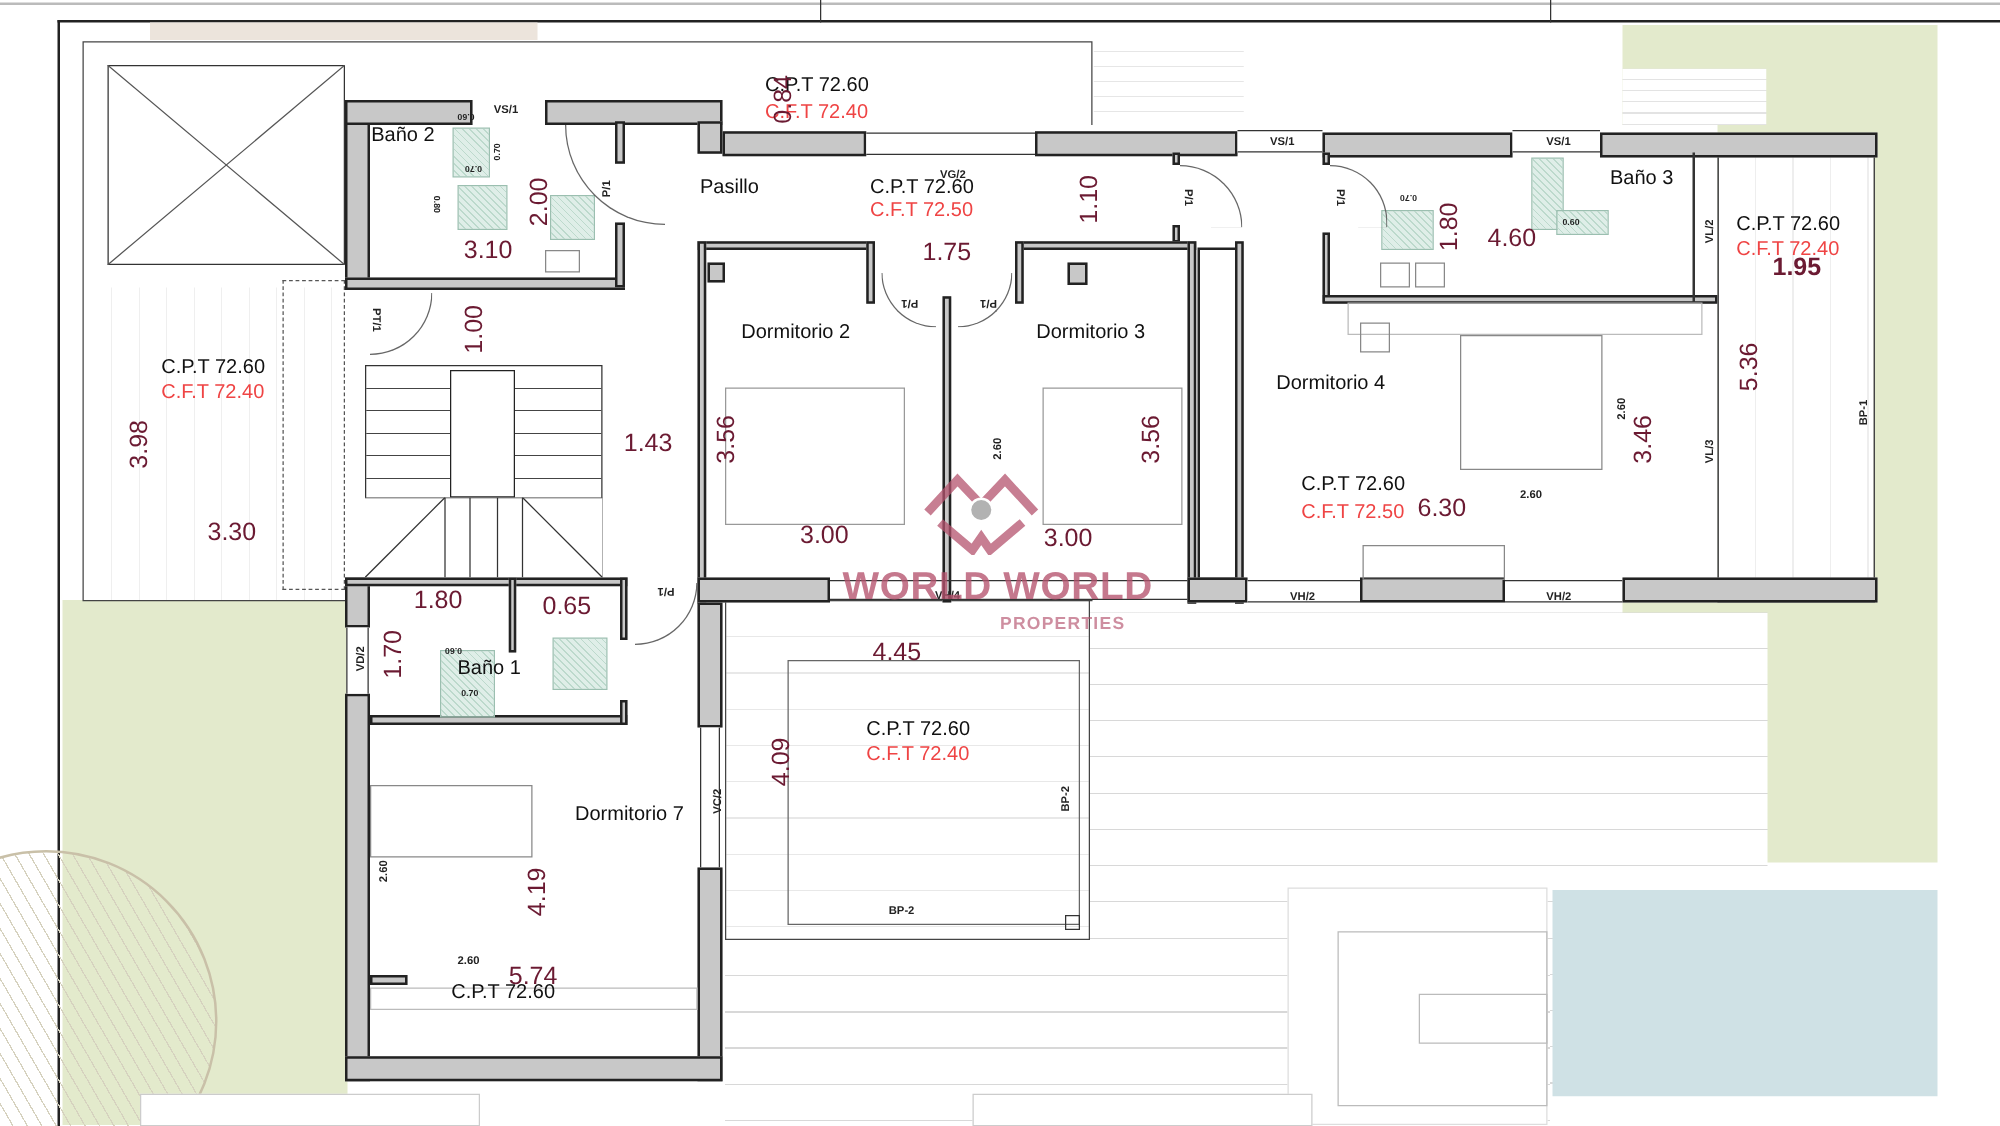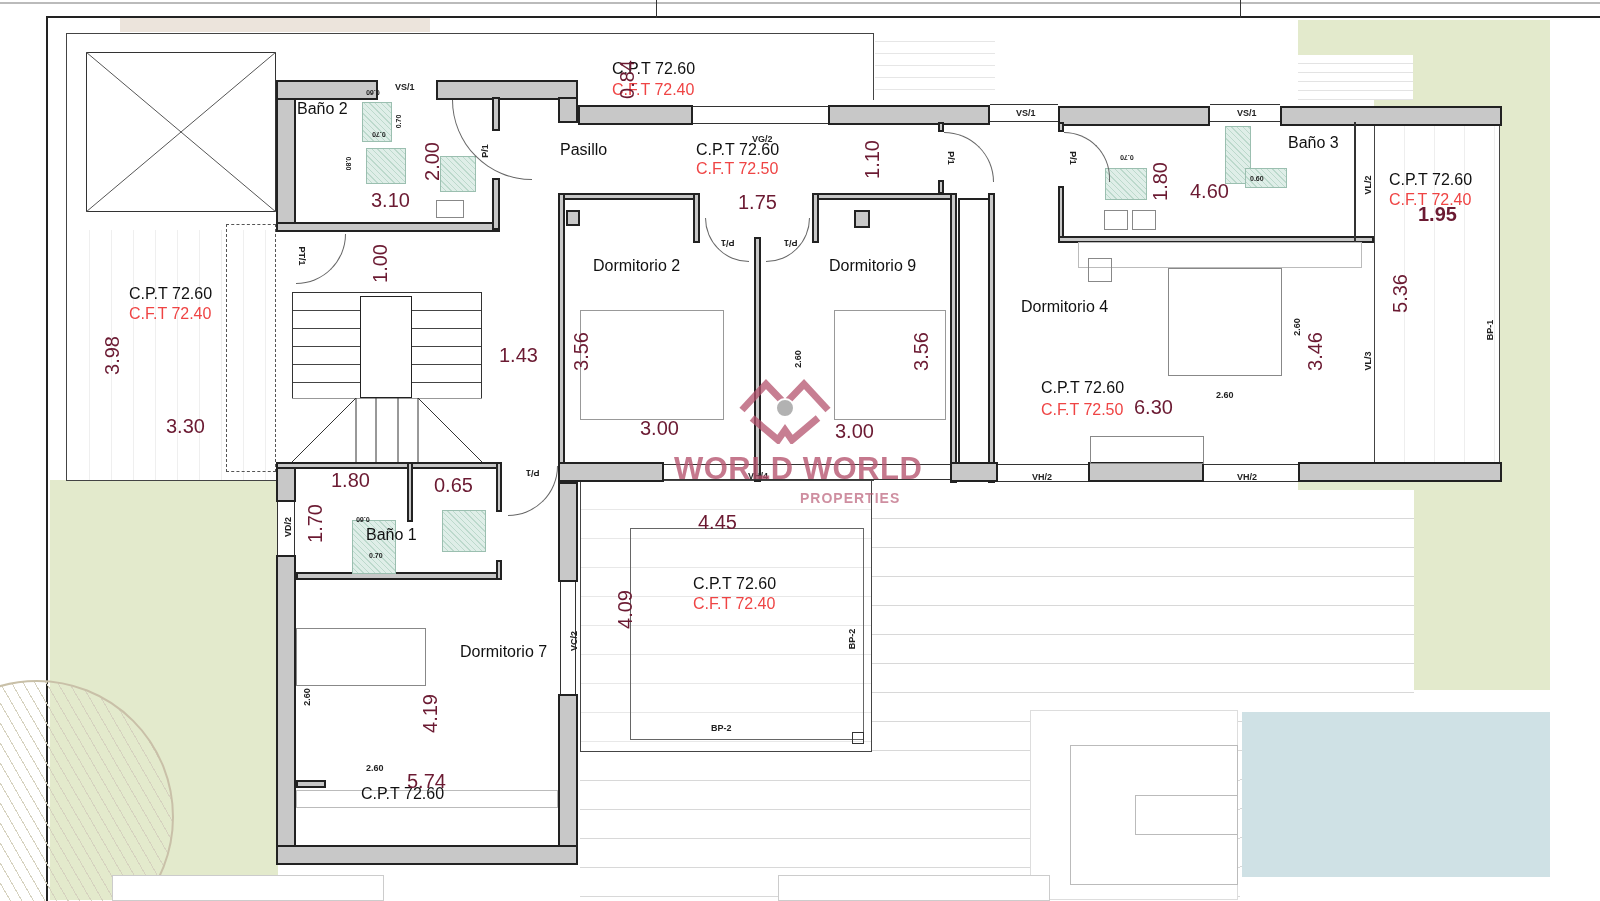--- a/index.html
+++ b/index.html
@@ -157,21 +157,21 @@
 <div class="door-arc" style="left:296px;top:234px;width:50px;height:50px;border-radius:0 0 50px 0;border-top:0;border-left:0;"></div>
 <div class="door-arc" style="left:705px;top:218px;width:44px;height:44px;border-radius:0 0 0 44px;border-top:0;border-right:0;"></div>
 <div class="door-arc" style="left:766px;top:218px;width:44px;height:44px;border-radius:0 0 44px 0;border-top:0;border-left:0;"></div>
 <div class="door-arc" style="left:944px;top:132px;width:50px;height:50px;border-radius:0 50px 0 0;border-bottom:0;border-left:0;"></div>
 <div class="door-arc" style="left:1064px;top:132px;width:46px;height:50px;border-radius:0 50px 0 0;border-bottom:0;border-left:0;"></div>
 <div class="door-arc" style="left:508px;top:466px;width:50px;height:50px;border-radius:0 0 50px 0;border-top:0;border-left:0;"></div>
 
 <div class="label" style="left:297px;top:100px;">Baño 2</div>
 <div class="label" style="left:560px;top:141px;">Pasillo</div>
 <div class="label" style="left:593px;top:257px;">Dormitorio 2</div>
-<div class="label" style="left:829px;top:257px;">Dormitorio 9</div>
+<div class="label" style="left:829px;top:257px;">Dormitorio 3</div>
 <div class="label" style="left:1021px;top:298px;">Dormitorio 4</div>
 <div class="label" style="left:1288px;top:134px;">Baño 3</div>
 <div class="label" style="left:366px;top:526px;">Baño 1</div>
 <div class="label" style="left:460px;top:643px;">Dormitorio 7</div>
 
 <div class="cpt" style="left:612px;top:59px;">C.P.T 72.60</div>
 <div class="cft" style="left:612px;top:80px;">C.F.T 72.40</div>
 <div class="cpt" style="left:696px;top:140px;">C.P.T 72.60</div>
 <div class="cft" style="left:696px;top:159px;">C.F.T 72.50</div>
 <div class="cpt" style="left:129px;top:284px;">C.P.T 72.60</div>

